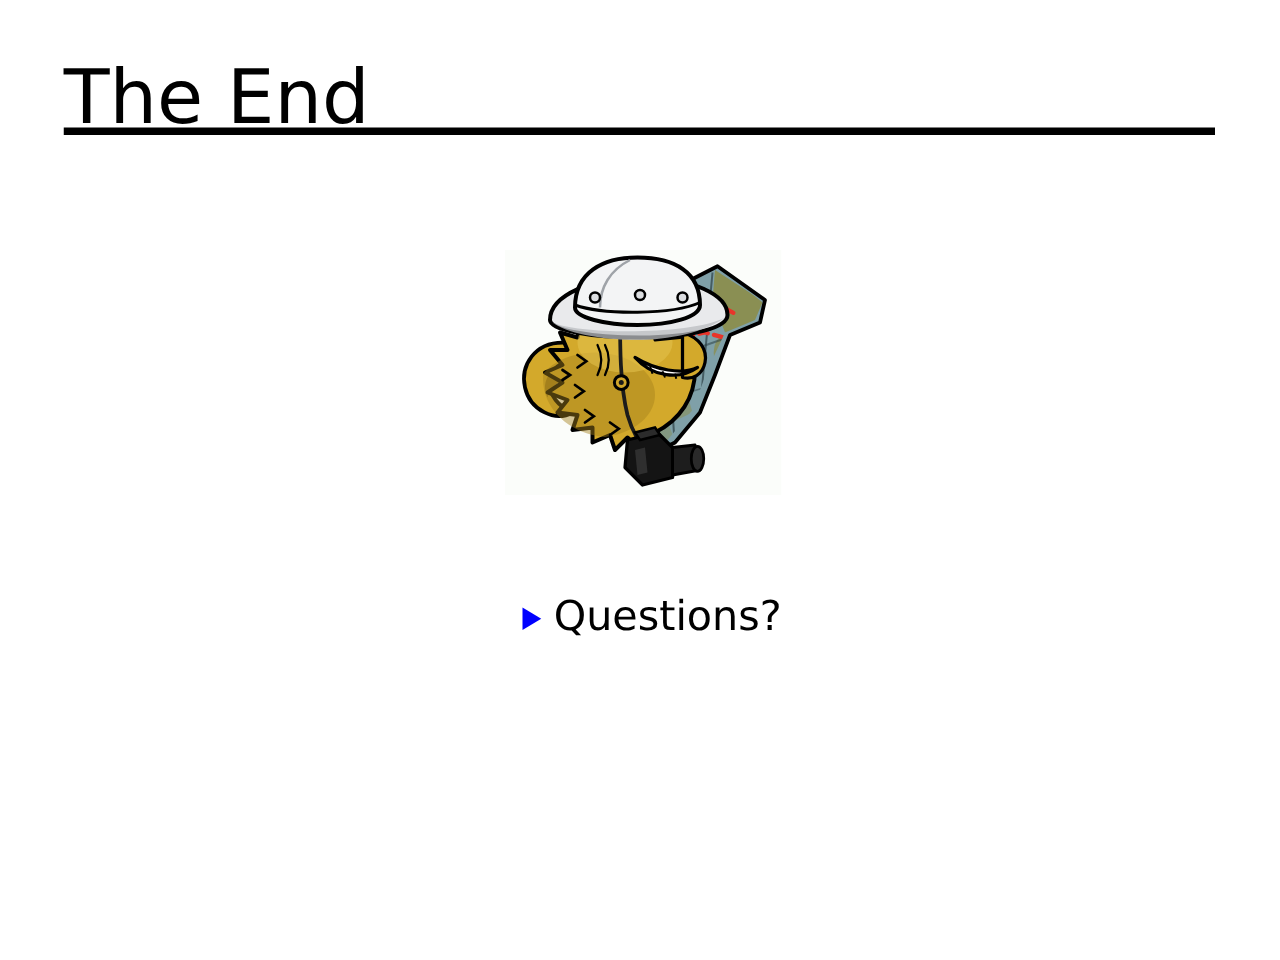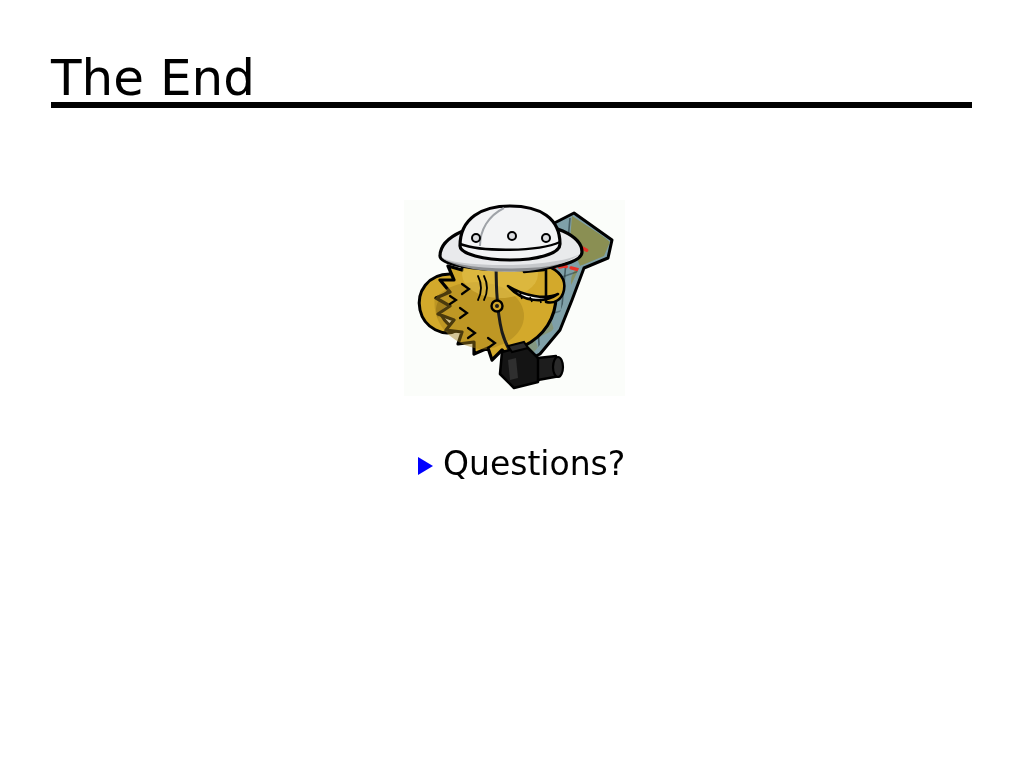--- a/index.html
+++ b/index.html
@@ -20,21 +20,21 @@
     inset: 0;
     background: #ffffff;
   }
 
   
   .slide-title {
     position: absolute;
     left: 51px;
     top: 50px;
     width: 921px;
-    font-size: 50px;
+    font-size: 60px;
     line-height: 56px;
     font-weight: 400;
     color: #000000;
     letter-spacing: 0px;
     white-space: nowrap;
   }
   .title-rule {
     position: absolute;
     left: 51px;
     top: 102px;
@@ -56,21 +56,21 @@
   .picture-frame svg {
     display: block;
     width: 221px;
     height: 196px;
   }
 
   
   .bullet-row {
     position: absolute;
     left: 418px;
-    top: 444px;
+    top: 473px;
     display: flex;
     align-items: center;
     gap: 10px;
   }
   .bullet-marker {
     width: 0;
     height: 0;
     border-top: 9px solid transparent;
     border-bottom: 9px solid transparent;
     border-left: 15px solid #0000ff;

